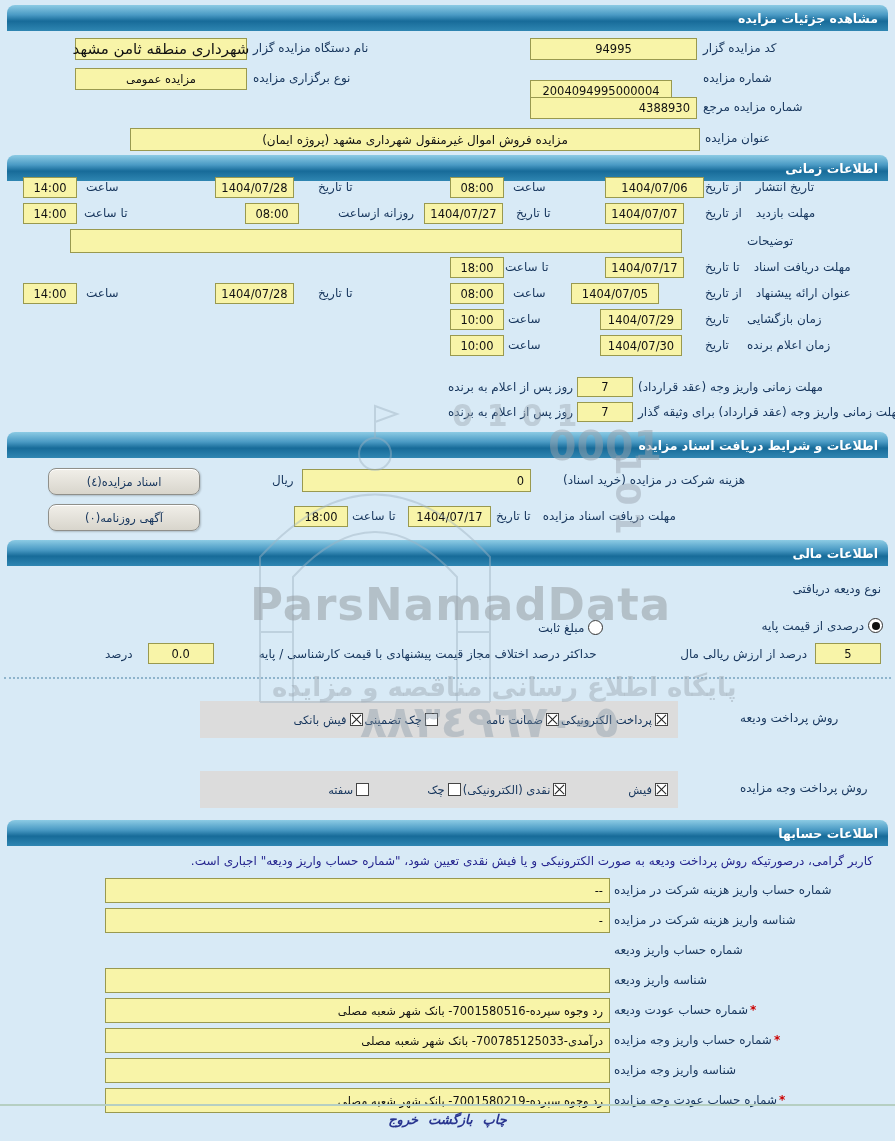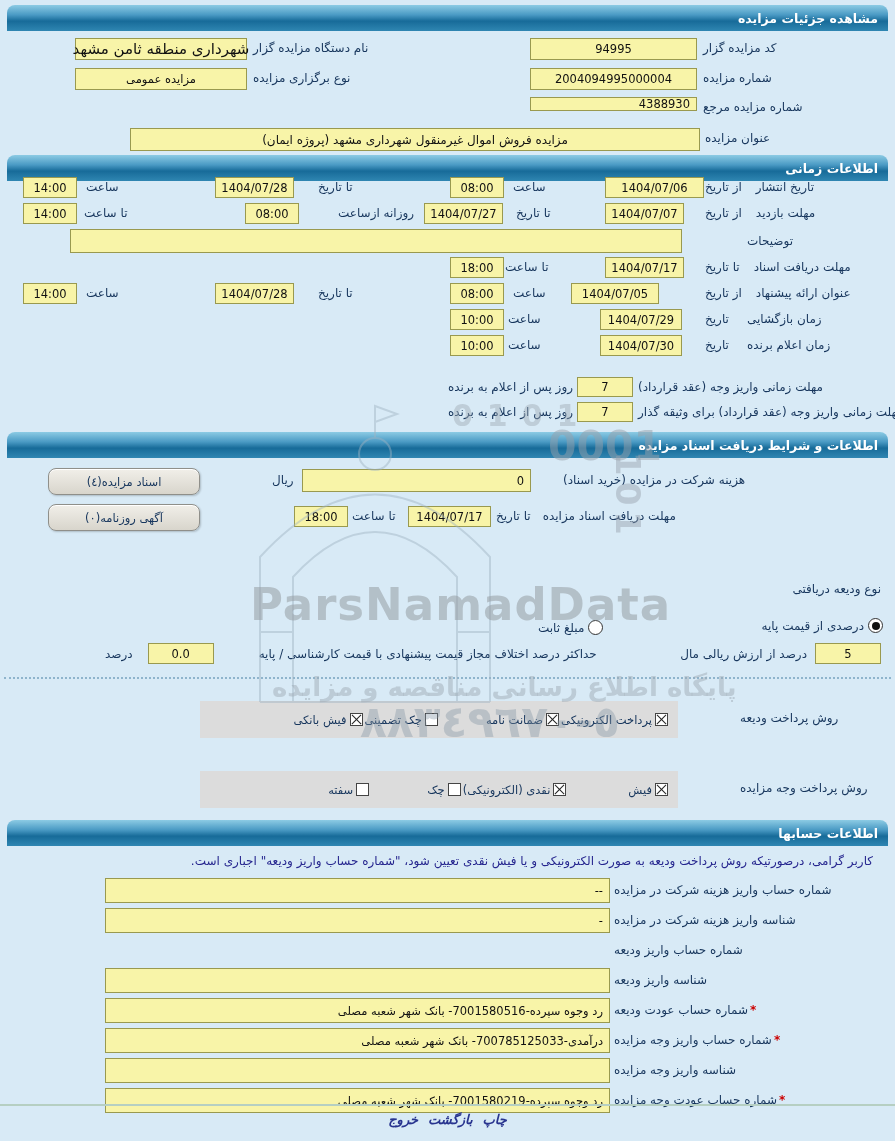--- a/index.html
+++ b/index.html
@@ -82,26 +82,26 @@
 
   <div class="bar" style="top:5px">
     <span>مشاهده جزئیات مزایده</span>
   </div>
 
   <div class="fld" style="top:38px;left:530px;width:167px;height:22px">94995</div>
   <span class="lbl" style="top:41px;left:703px">کد مزایده گزار</span>
   <div class="fld" style="top:38px;left:75px;width:172px;height:22px;font-size:15px">شهرداری منطقه ثامن مشهد</div>
   <span class="lbl" style="top:41px;left:253px">نام دستگاه مزایده گزار</span>
 
-  <div class="fld" style="top:68px;left:530px;width:167px;height:22px">2004094995000004</div>
+  <div class="fld" style="top:80px;left:530px;width:142px;height:22px">2004094995000004</div>
   <span class="lbl" style="top:71px;left:703px">شماره مزایده</span>
   <div class="fld" style="top:68px;left:75px;width:172px;height:22px">مزایده عمومی</div>
   <span class="lbl" style="top:71px;left:253px">نوع برگزاری مزایده</span>
 
-  <div class="fld vright" style="top:97px;left:530px;width:167px;height:14px">4388930</div>
+  <div class="fld vright" style="top:97px;left:530px;width:167px;height:22px">4388930</div>
   <span class="lbl" style="top:100px;left:703px">شماره مزایده مرجع</span>
 
   <div class="fld" style="top:128px;left:130px;width:570px;height:23px;font-size:12px">مزایده فروش اموال غیرمنقول شهرداری مشهد (پروژه ایمان)</div>
   <span class="lbl" style="top:131px;left:705px">عنوان مزایده</span>
 
   <div class="bar" style="top:155px">
     <span>اطلاعات زمانی</span>
   </div>
 
   <div class="t-lblgrp" style="top:180px">
@@ -186,20 +186,23 @@
 
   <div class="t-lblgrp" style="top:509px;left:496px">
     <span>مهلت دریافت اسناد مزایده</span>
       <span class="px" style="margin-right:12px">تا تاریخ</span>
   </div>
   <div class="fld" style="top:506px;left:408px;width:83px">1404/07/17</div>
   <span class="lbl" style="top:509px;left:352px">تا ساعت</span>
   <div class="fld" style="top:506px;left:294px;width:54px">18:00</div>
   <div class="btn" style="top:504px;left:48px">آگهی روزنامه(٠)</div>
 
+  <div class="bar" style="top:540px">
+    <span>اطلاعات مالی</span>
+  </div>
 
   <span class="lbl" style="top:582px;right:14px">نوع ودیعه دریافتی</span>
 
   <div class="optgrp" style="top:618px;right:12px">
     <span class="radio selected"></span>
     <span>درصدی از قیمت پایه</span>
   </div>
   <div class="optgrp" style="top:620px;left:538px">
     <span class="radio"></span>
     <span>مبلغ ثابت</span>

